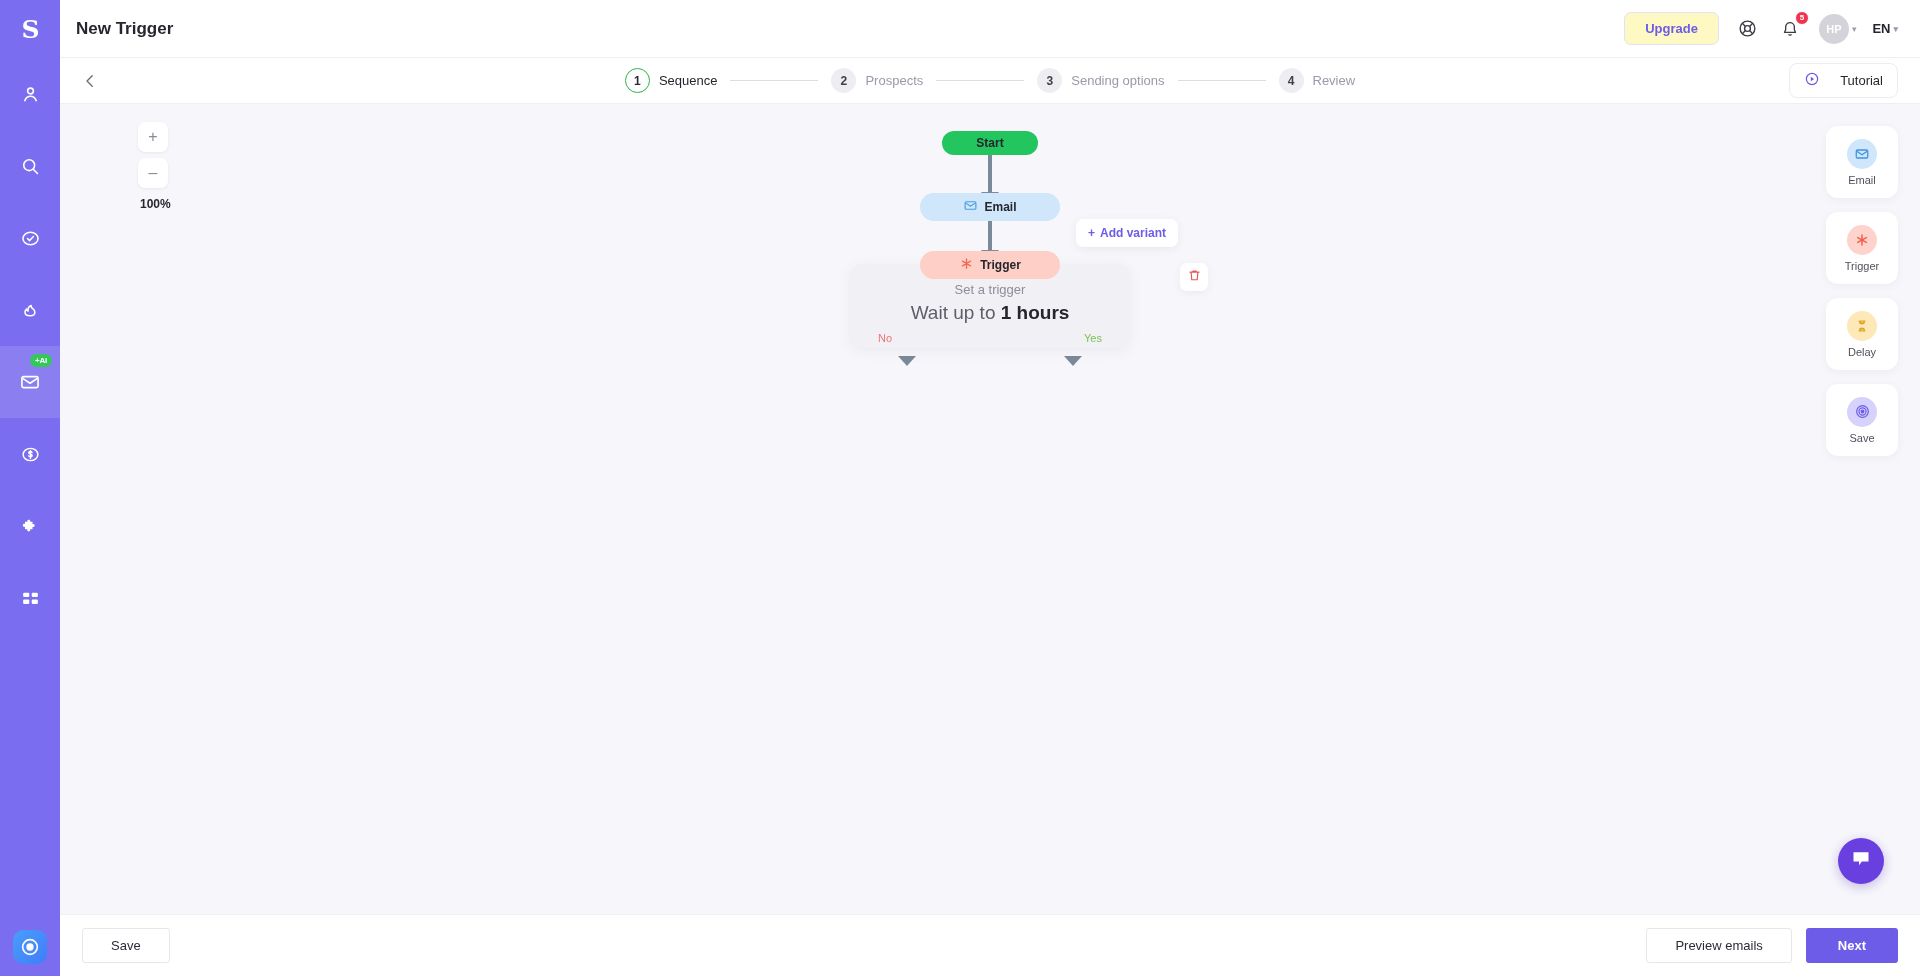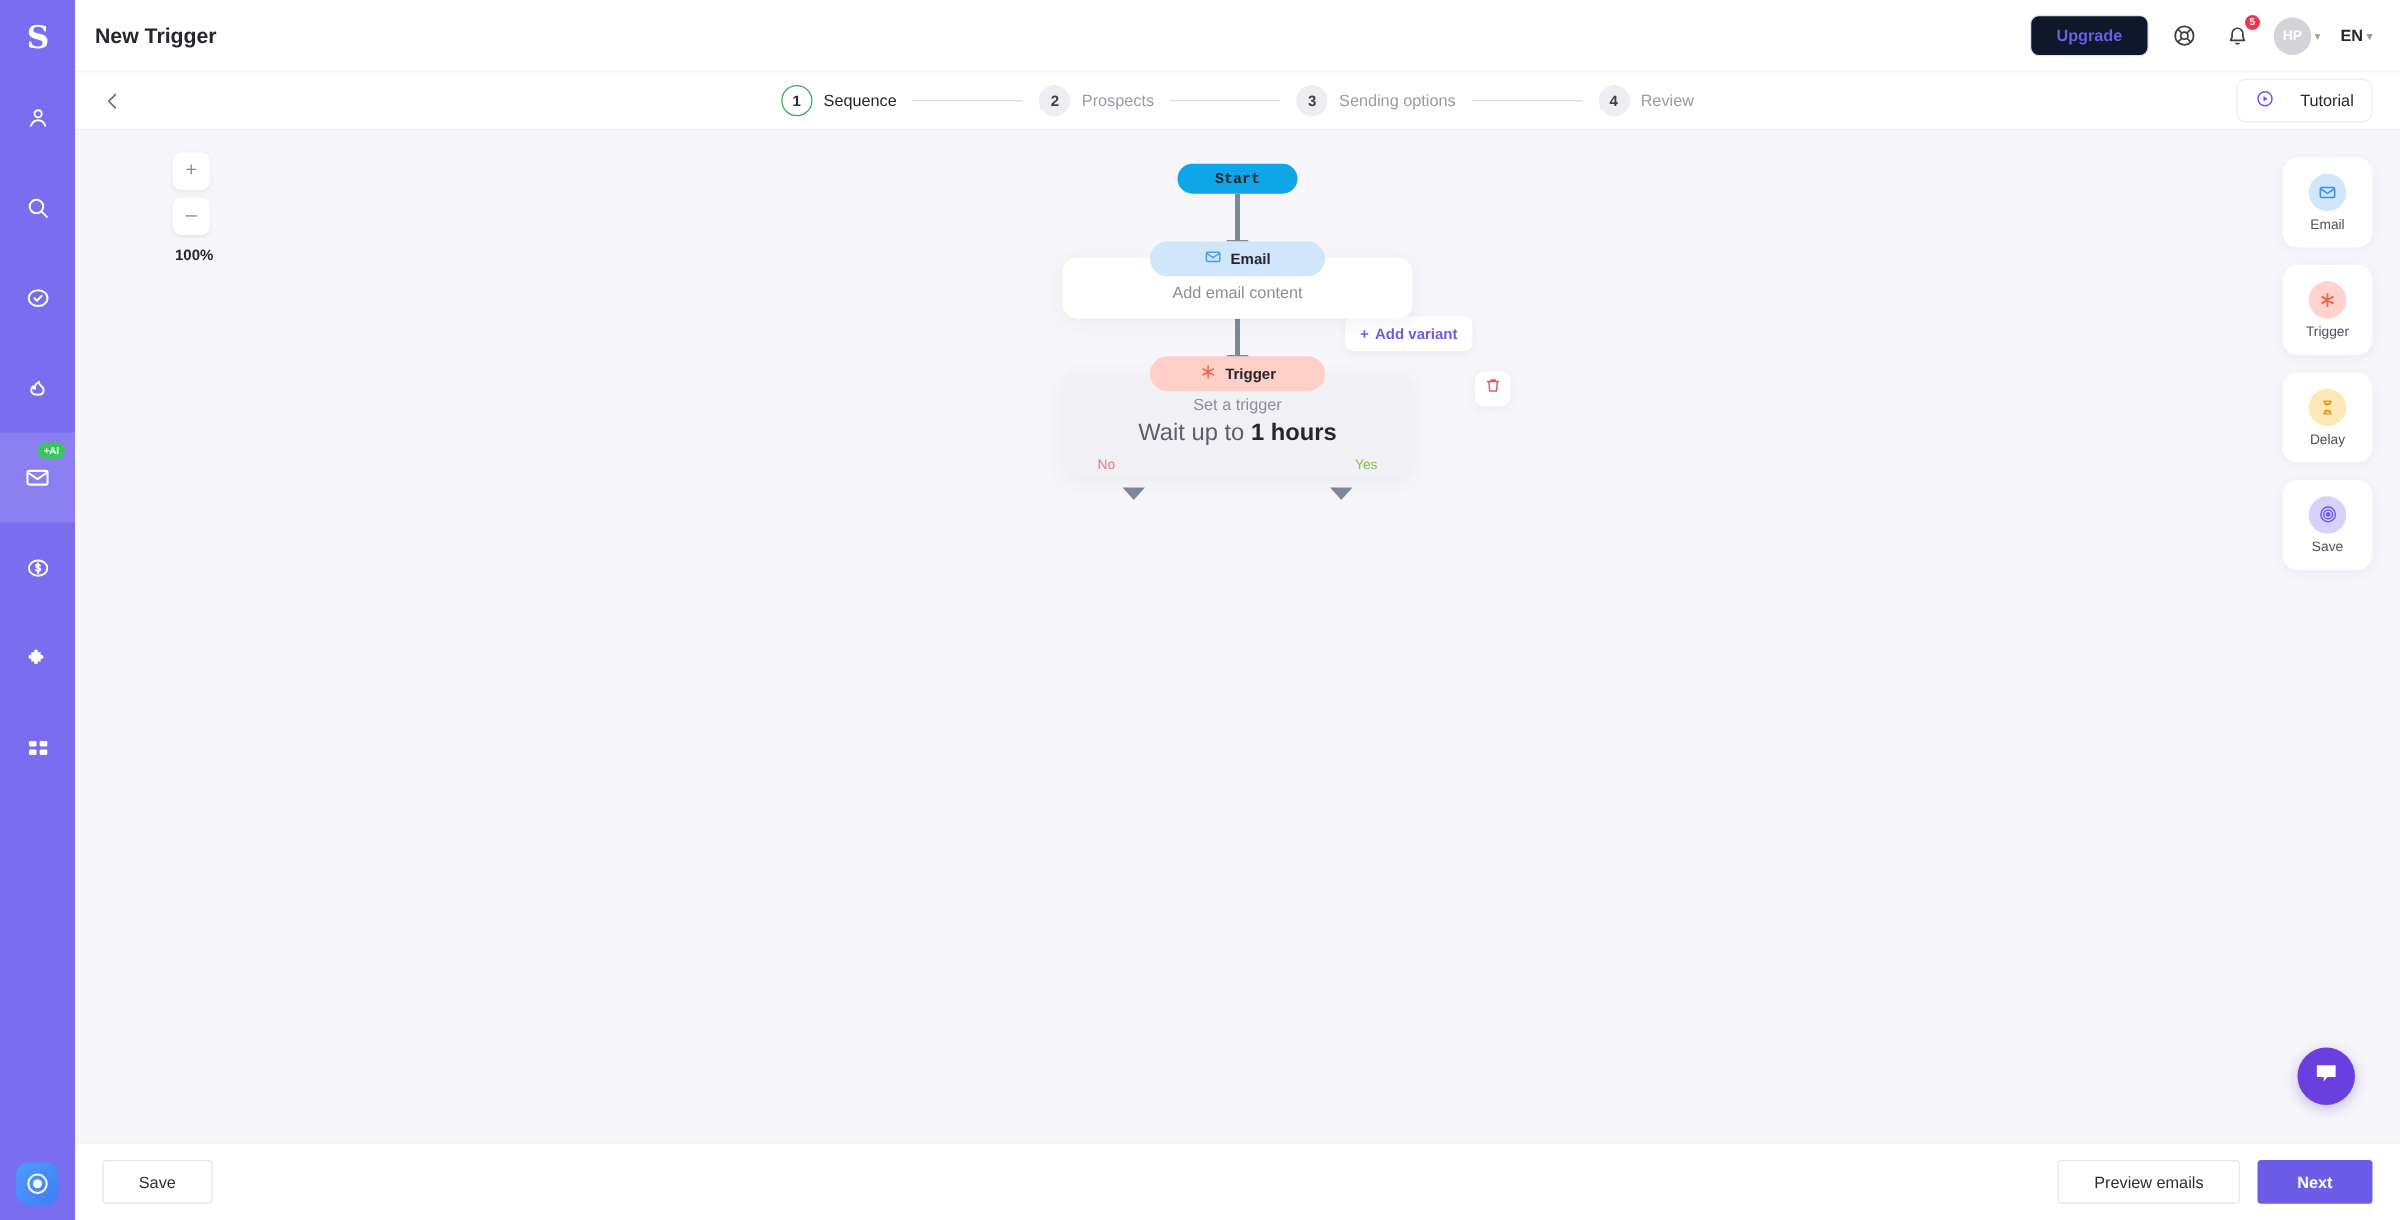--- a/index.html
+++ b/index.html
@@ -66,21 +66,21 @@
   .header {
     height: 58px; flex: 0 0 58px;
     display: flex; align-items: center;
     padding: 0 22px 0 16px;
     background: #fff;
     border-bottom: 1px solid #f0f0f4;
   }
   .page-title { font-size: 17px; font-weight: 700; color: #26262e; }
   .header-right { margin-left: auto; display: flex; align-items: center; gap: 16px; }
   .upgrade-btn {
-    border: 1px solid #e3e1f5; background: #0f172a;
+    border: 1px solid #e3e1f5; background: #fef9c3;
     color: #6c5ce7; font-size: 13px; font-weight: 600;
     padding: 8px 20px; border-radius: 7px; cursor: pointer;
     font-family: "Liberation Sans", sans-serif;
   }
   .icon-btn { width: 26px; height: 26px; display: flex; align-items: center; justify-content: center; cursor: pointer; position: relative; color: #3c3c46; }
   .bell-badge {
     position: absolute; top: -5px; right: -6px;
     background: #f0334e; color: #fff; font-size: 8px; font-weight: 700;
     width: 14px; height: 14px; border-radius: 50%;
     display: flex; align-items: center; justify-content: center;
@@ -153,21 +153,21 @@
     transform: translateX(-50%);
     width: 280px;
     display: flex; flex-direction: column; align-items: center;
   }
   .pill {
     border-radius: 14px; padding: 5px 0; width: 100px;
     text-align: center; font-size: 12px; font-weight: 700; color: #26262e;
     display: flex; align-items: center; justify-content: center; gap: 6px;
     position: relative; z-index: 3;
   }
-  .pill-start { background: #0ea5e9; width: 96px; font-family: Liberation Mono, monospace; }
+  .pill-start { background: #22c55e; width: 96px; }
   .pill-email { background: #cfe6fb; width: 140px; }
   .pill-trigger { background: #fdcfc6; width: 140px; }
 
   .connector { width: 4px; background: #7b8a9a; position: relative; }
   .connector::after {
     content: ""; position: absolute; bottom: -9px; left: 50%;
     transform: translateX(-50%);
     border-left: 9px solid transparent; border-right: 9px solid transparent;
     border-top: 10px solid #7b8a9a;
   }
@@ -434,23 +434,20 @@
       <div class="node-wrap">
         <div class="pill pill-email">
           <span>
             <svg width="15" height="15" viewBox="0 0 24 24" fill="none" stroke="#4a9fe0" stroke-width="1.9" stroke-linejoin="round">
                 <rect x="3.4" y="6" width="17.2" height="12" rx="1.8"></rect>
                 <path d="M4.2 7.8l7.8 5.3 7.8-5.3"></path>
               </svg>
           </span>
           <span>Email</span>
         </div>
-        <div class="card">
-          <div class="card-muted">Add email content</div>
-        </div>
         <div class="add-variant">
           <span>+</span>
           <span>Add variant</span>
         </div>
       </div>
 
       <div class="connector conn-2"></div>
 
       <div class="node-wrap">
         <div class="pill pill-trigger">

